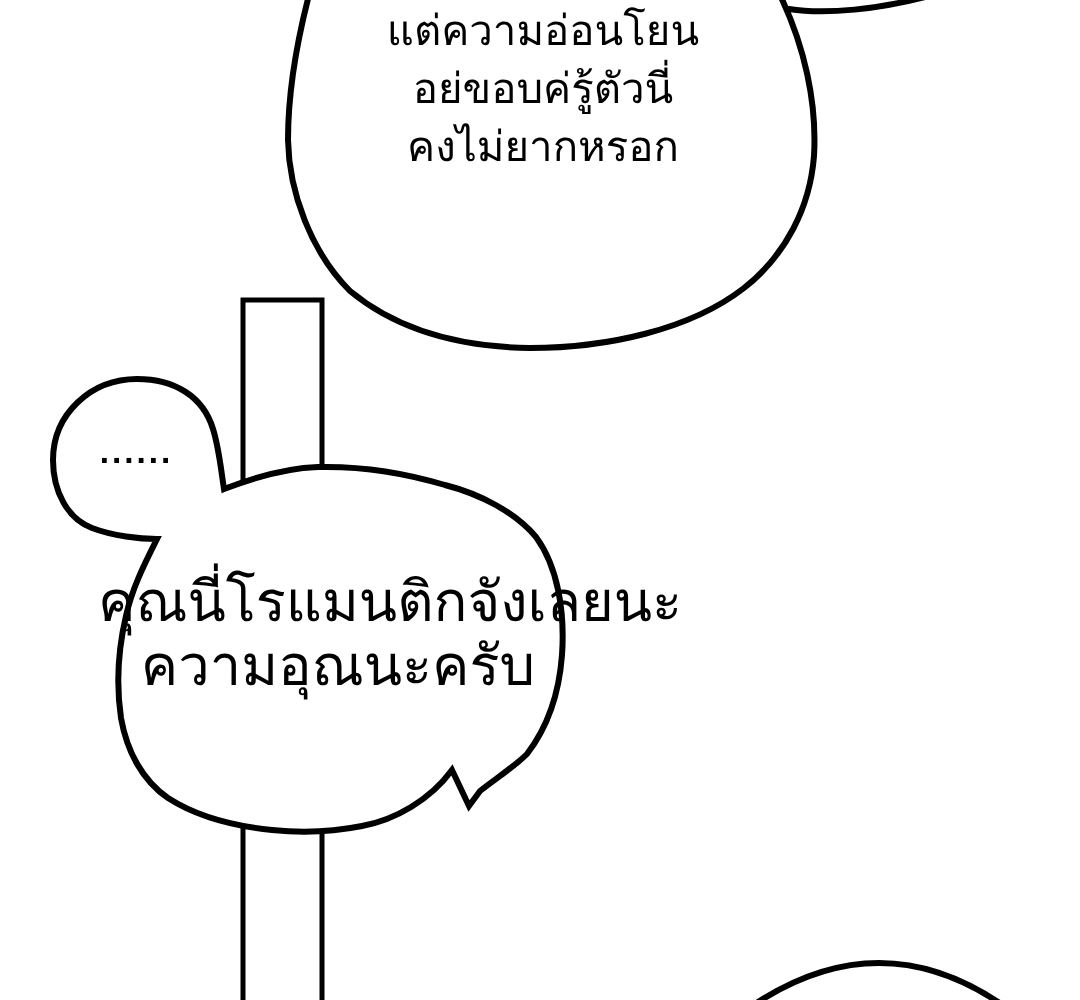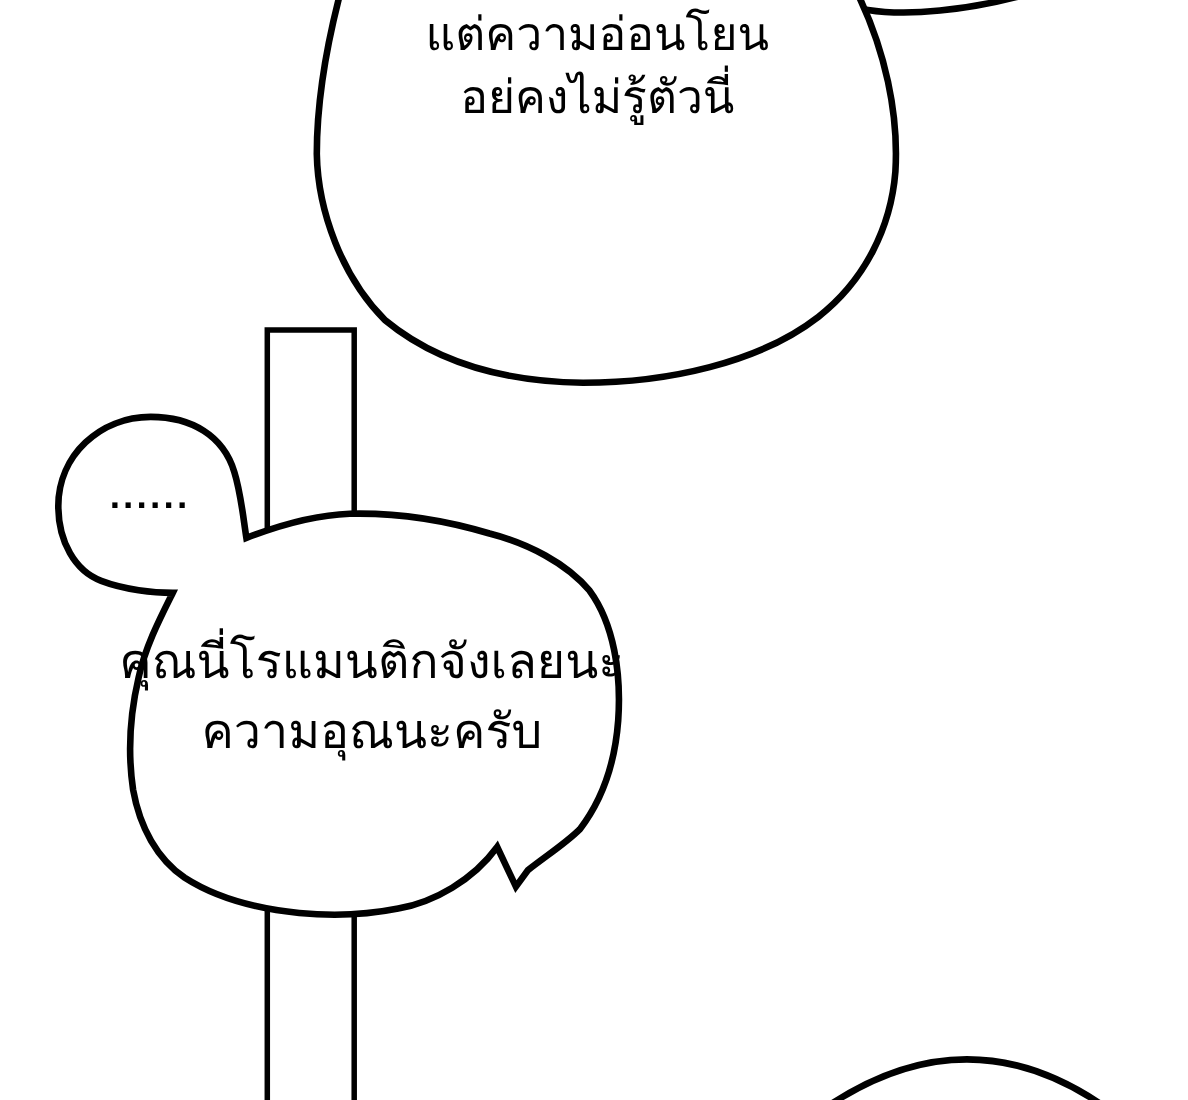--- a/index.html
+++ b/index.html
@@ -22,33 +22,34 @@
     top: 0;
   }
   .speech-text {
     position: absolute;
     text-align: center;
     color: #000000;
     white-space: nowrap;
   }
   .speech-text .line {
     display: block;
+    font-family: Liberation Serif, serif;
   }
   .bubble-top-text {
     left: 283px;
     top: 2px;
     width: 520px;
     font-size: 42px;
     line-height: 58px;
   }
   .bubble-reply-text {
     left: 98px;
     top: 570px;
     width: 480px;
-    font-size: 44px;
+    font-size: 56px;
     line-height: 64px;
   }
   .bubble-ellipsis-text {
     left: 61px;
     top: 432px;
     width: 150px;
     height: 44px;
     line-height: 44px;
     font-size: 27px;
     font-weight: bold;
@@ -94,21 +95,22 @@
              C 817,106 806,45 775,-15
              L 775,-60 L 313,-60 Z" fill="#ffffff" stroke="#000000" stroke-width="6"></path>
 
     <path d="M 789,9 C 826,15 880,9 929,-4" fill="none" stroke="#000000" stroke-width="6" stroke-linecap="round"></path>
 
     <path d="M 752,1006 Q 880,920 1004,1006" fill="#ffffff" stroke="#000000" stroke-width="6"></path>
   </svg>
 
   <div class="speech-text bubble-top-text">
     <span class="line">แต่ความอ่อนโยน</span>
-    <span class="line">อย่คงไม่รู้ตัวนี่</span>
+    <span class="line">อย่ขอบค่รู้ตัวนี่</span>
+    <span class="line">คงไม่ยากหรอก</span>
   </div>
 
   <div class="speech-text bubble-ellipsis-text">......</div>
 
   <div class="speech-text bubble-reply-text">
     <span class="line">คุณนี่โรแมนติกจังเลยนะ</span>
     <span class="line">ความอุณนะครับ</span>
   </div>
 
 </div>

